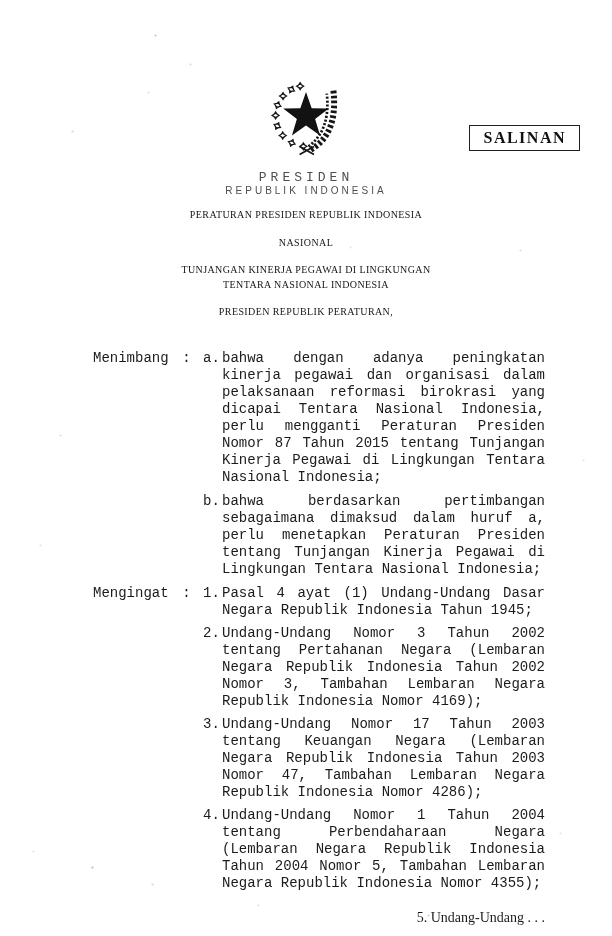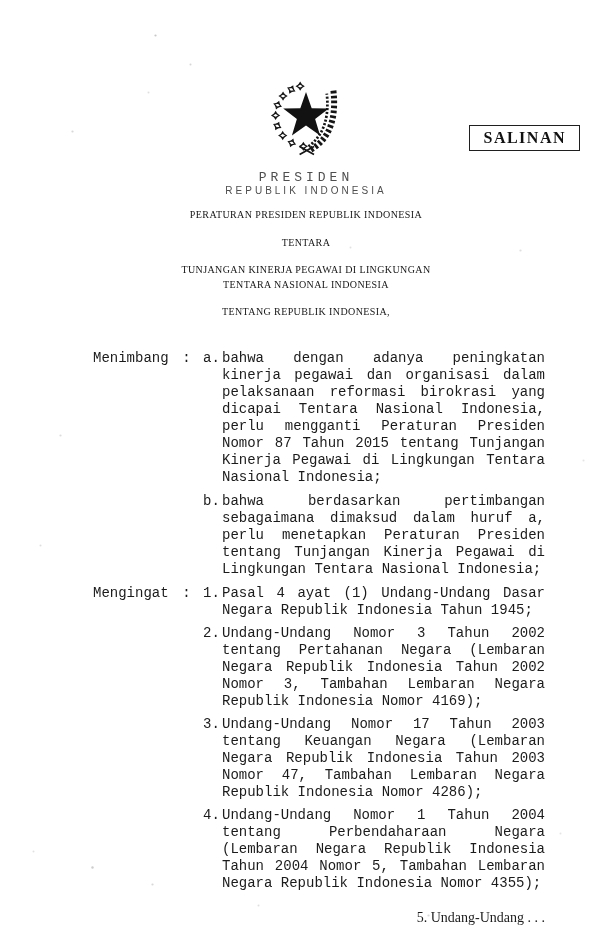--- a/index.html
+++ b/index.html
@@ -113,24 +113,24 @@
     </svg>
   </div>
 
   <div class="letterhead">
     <div class="lh1">PRESIDEN</div>
     <div class="lh2">REPUBLIK INDONESIA</div>
   </div>
 
   <div class="title-block">
     <div class="t-line t-main">PERATURAN PRESIDEN REPUBLIK INDONESIA</div>
-    <div class="t-line t-tentang">TENTARA</div>
+    <div class="t-line t-tentang">NASIONAL</div>
     <div class="t-line t-sub1">TUNJANGAN KINERJA PEGAWAI DI LINGKUNGAN</div>
     <div class="t-line t-sub2">TENTARA NASIONAL INDONESIA</div>
-    <div class="t-line t-issuer">TENTANG REPUBLIK INDONESIA,</div>
+    <div class="t-line t-issuer">PRESIDEN REPUBLIK PERATURAN,</div>
   </div>
 
   <div class="doc-body">
 
     <div class="clause">
       <div class="clause-label">Menimbang</div>
       <div class="clause-colon">:</div>
       <div class="clause-items">
         <div class="c-item">
           <div class="c-marker">a.</div>

